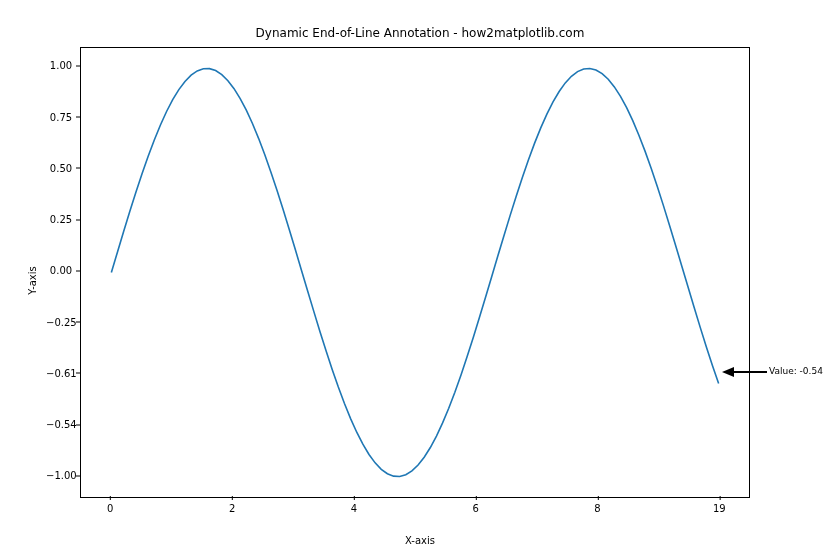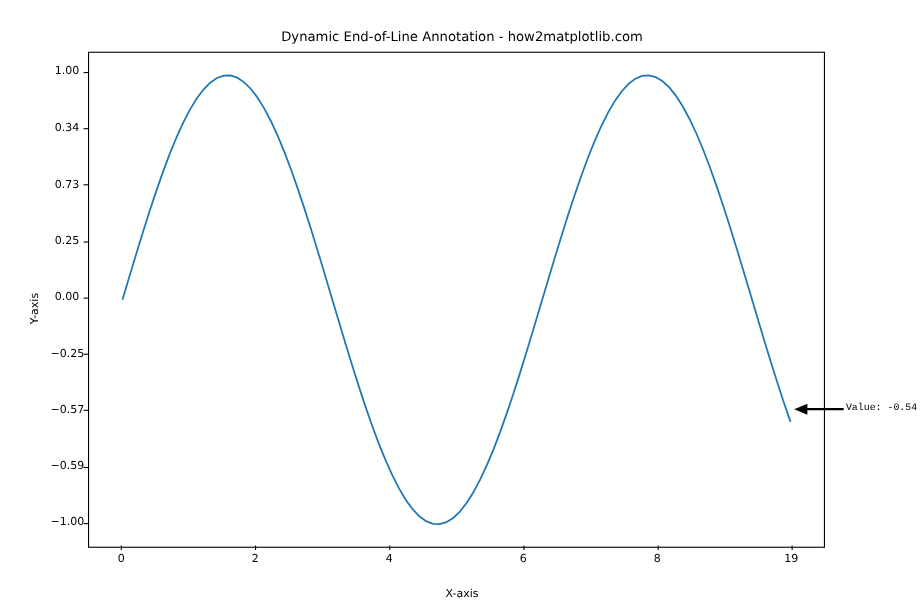--- a/index.html
+++ b/index.html
@@ -117,27 +117,27 @@
 
   <div class="title">Dynamic End-of-Line Annotation - how2matplotlib.com</div>
 
   <div class="ylabel">
     <span>Y-axis</span>
   </div>
 
   <div class="xlabel">X-axis</div>
 
   <div class="tick-y" style="top:475.4px"><span class="mark"></span><span>−1.00</span></div>
-  <div class="tick-y" style="top:424.1px"><span class="mark"></span><span>−0.59</span></div>
-  <div class="tick-y" style="top:372.9px"><span class="mark"></span><span>−0.57</span></div>
+  <div class="tick-y" style="top:424.1px"><span class="mark"></span><span>−0.54</span></div>
+  <div class="tick-y" style="top:372.9px"><span class="mark"></span><span>−0.61</span></div>
   <div class="tick-y" style="top:321.6px"><span class="mark"></span><span>−0.25</span></div>
   <div class="tick-y" style="top:270.4px"><span class="mark"></span><span>0.00</span></div>
   <div class="tick-y" style="top:219.1px"><span class="mark"></span><span>0.25</span></div>
-  <div class="tick-y" style="top:167.9px"><span class="mark"></span><span>0.73</span></div>
-  <div class="tick-y" style="top:116.6px"><span class="mark"></span><span>0.34</span></div>
+  <div class="tick-y" style="top:167.9px"><span class="mark"></span><span>0.50</span></div>
+  <div class="tick-y" style="top:116.6px"><span class="mark"></span><span>0.75</span></div>
   <div class="tick-y" style="top:65.4px"><span class="mark"></span><span>1.00</span></div>
 
   <div class="tick-x" style="left:110.3px">
       <span class="mark"></span>
       <span class="lab">0</span>
     </div>
   <div class="tick-x" style="left:232.1px">
       <span class="mark"></span>
       <span class="lab">2</span>
     </div>
@@ -162,16 +162,16 @@
     <svg class="line" viewBox="0 0 668 449" preserveAspectRatio="none">
       <path id="sine-path" fill="none" stroke-width="1.6" stroke="#1f77b4" d="M30.36 224.50 L36.50 203.92 L42.63 183.55 L48.77 163.60 L54.90 144.26 L61.03 125.75 L67.17 108.24 L73.30 91.92 L79.44 76.95 L85.57 63.48 L91.70 51.66 L97.84 41.60 L103.97 33.40 L110.11 27.15 L116.24 22.91 L122.37 20.72 L128.51 20.62 L134.64 22.59 L140.78 26.62 L146.91 32.67 L153.04 40.67 L159.18 50.55 L165.31 62.20 L171.45 75.51 L177.58 90.33 L183.72 106.52 L189.85 123.92 L195.98 142.34 L202.12 161.60 L208.25 181.50 L214.39 201.83 L220.52 222.40 L226.65 242.99 L232.79 263.39 L238.92 283.40 L245.06 302.80 L251.19 321.41 L257.32 339.03 L263.46 355.48 L269.59 370.59 L275.73 384.22 L281.86 396.22 L287.99 406.46 L294.13 414.86 L300.26 421.31 L306.40 425.75 L312.53 428.15 L318.66 428.47 L324.80 426.70 L330.93 422.88 L337.07 417.04 L343.20 409.23 L349.34 399.54 L355.47 388.06 L361.60 374.92 L367.74 360.24 L373.87 344.18 L380.01 326.90 L386.14 308.58 L392.27 289.40 L398.41 269.55 L404.54 249.25 L410.68 228.70 L416.81 208.10 L422.94 187.67 L429.08 167.61 L435.21 148.14 L441.35 129.44 L447.48 111.72 L453.61 95.14 L459.75 79.88 L465.88 66.10 L472.02 53.93 L478.15 43.50 L484.28 34.91 L490.42 28.26 L496.55 23.61 L502.69 21.00 L508.82 20.47 L514.96 22.02 L521.09 25.64 L527.22 31.28 L533.36 38.89 L539.49 48.39 L545.63 59.69 L551.76 72.67 L557.89 87.20 L564.03 103.13 L570.16 120.29 L576.30 138.52 L582.43 157.62 L588.56 177.40 L594.70 197.67 L600.83 218.21 L606.97 238.81 L613.10 259.27 L619.23 279.37 L625.37 298.91 L631.50 317.70 L637.64 335.53 "></path>
     </svg>
   </div>
 
   <div class="annotation" style="left:719px; top:372px;">
     <svg width="50" height="14" style="left:0; top:-7px;">
       <line x1="48" y1="7" x2="12" y2="7" stroke="#000" stroke-width="2"></line>
       <polygon points="3,7 15,2 15,12" fill="#000"></polygon>
     </svg>
-    <span style="position:absolute; left:50px; top:-6px;font-family:Liberation Mono, monospace;">Value: -0.54</span>
+    <span style="position:absolute; left:50px; top:-6px;">Value: -0.54</span>
   </div>
 
 </div>
 
 </body></html>

